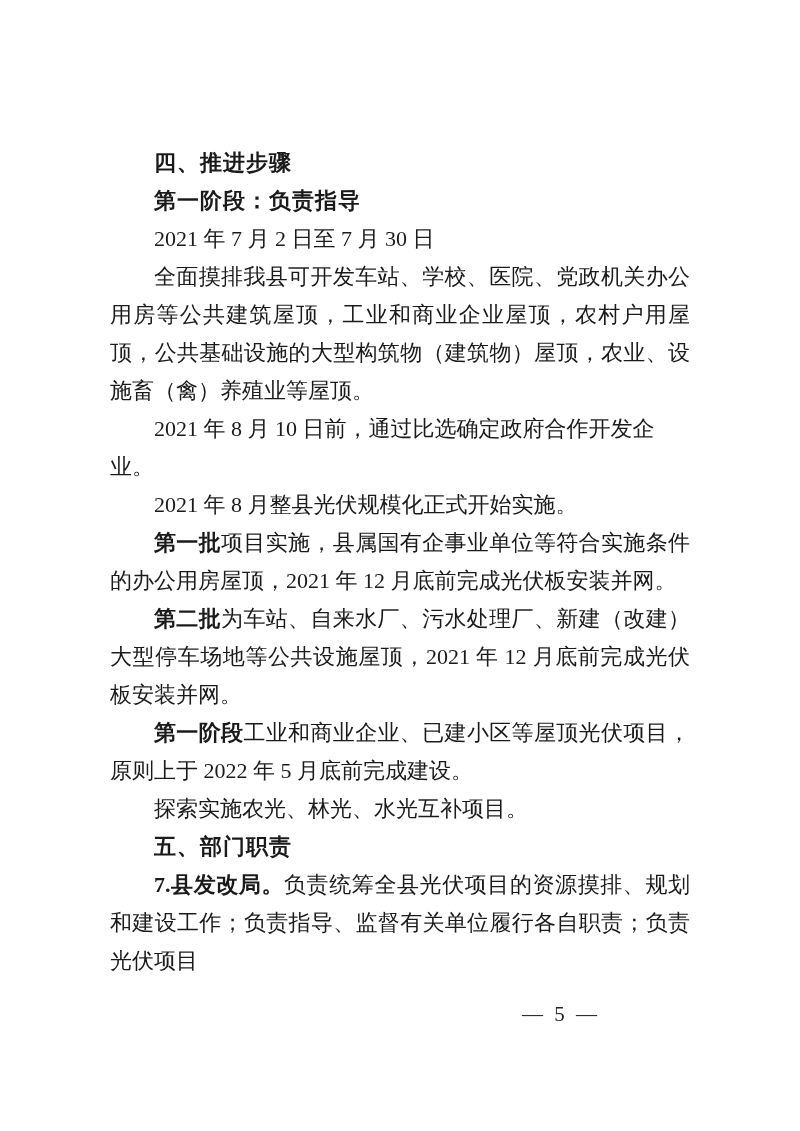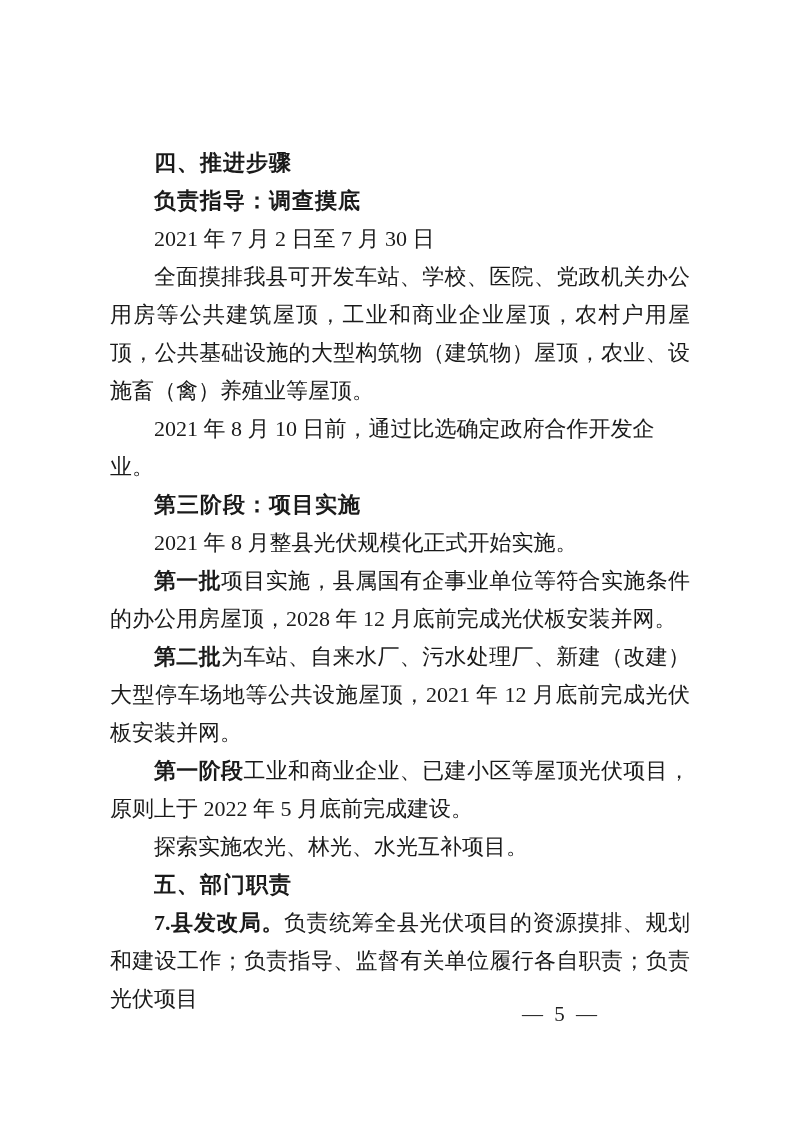--- a/index.html
+++ b/index.html
@@ -55,34 +55,33 @@
   }
 </style>
 </head>
 <body>
 
 <div class="page">
   <div class="content">
 
     <p class="h-section">四、推进步骤</p>
 
-    <p class="h-stage">负责指导：调查摸底</p>
+    <p class="h-stage">第一阶段：负责指导</p>
 
     <p>2021 年 7 月 2 日至 7 月 30 日</p>
 
     <p class="para-justified">全面摸排我县可开发车站、学校、医院、党政机关办公用房等公共建筑屋顶，工业和商业企业屋顶，农村户用屋顶，公共基础设施的大型构筑物（建筑物）屋顶，农业、设施畜（禽）养殖业等屋顶。</p>
 
 
     <p>2021 年 8 月 10 日前，通过比选确定政府合作开发企业。</p>
 
-    <p class="h-stage">第三阶段：项目实施</p>
 
     <p>2021 年 8 月整县光伏规模化正式开始实施。</p>
 
-    <p class="para-justified"><span class="lead">第一批</span><span>项目实施，县属国有企事业单位等符合实施条件的办公用房屋顶，2028 年 12 月底前完成光伏板安装并网。</span></p>
+    <p class="para-justified"><span class="lead">第一批</span><span>项目实施，县属国有企事业单位等符合实施条件的办公用房屋顶，2021 年 12 月底前完成光伏板安装并网。</span></p>
 
     <p class="para-justified"><span class="lead">第二批</span><span>为车站、自来水厂、污水处理厂、新建（改建）大型停车场地等公共设施屋顶，2021 年 12 月底前完成光伏板安装并网。</span></p>
 
     <p class="para-justified"><span class="lead">第一阶段</span><span>工业和商业企业、已建小区等屋顶光伏项目，原则上于 2022 年 5 月底前完成建设。</span></p>
 
     <p>探索实施农光、林光、水光互补项目。</p>
 
     <p class="h-section">五、部门职责</p>
 
     <p class="para-justified"><span class="lead">7.县发改局。</span><span>负责统筹全县光伏项目的资源摸排、规划和建设工作；负责指导、监督有关单位履行各自职责；负责光伏项目</span></p>

